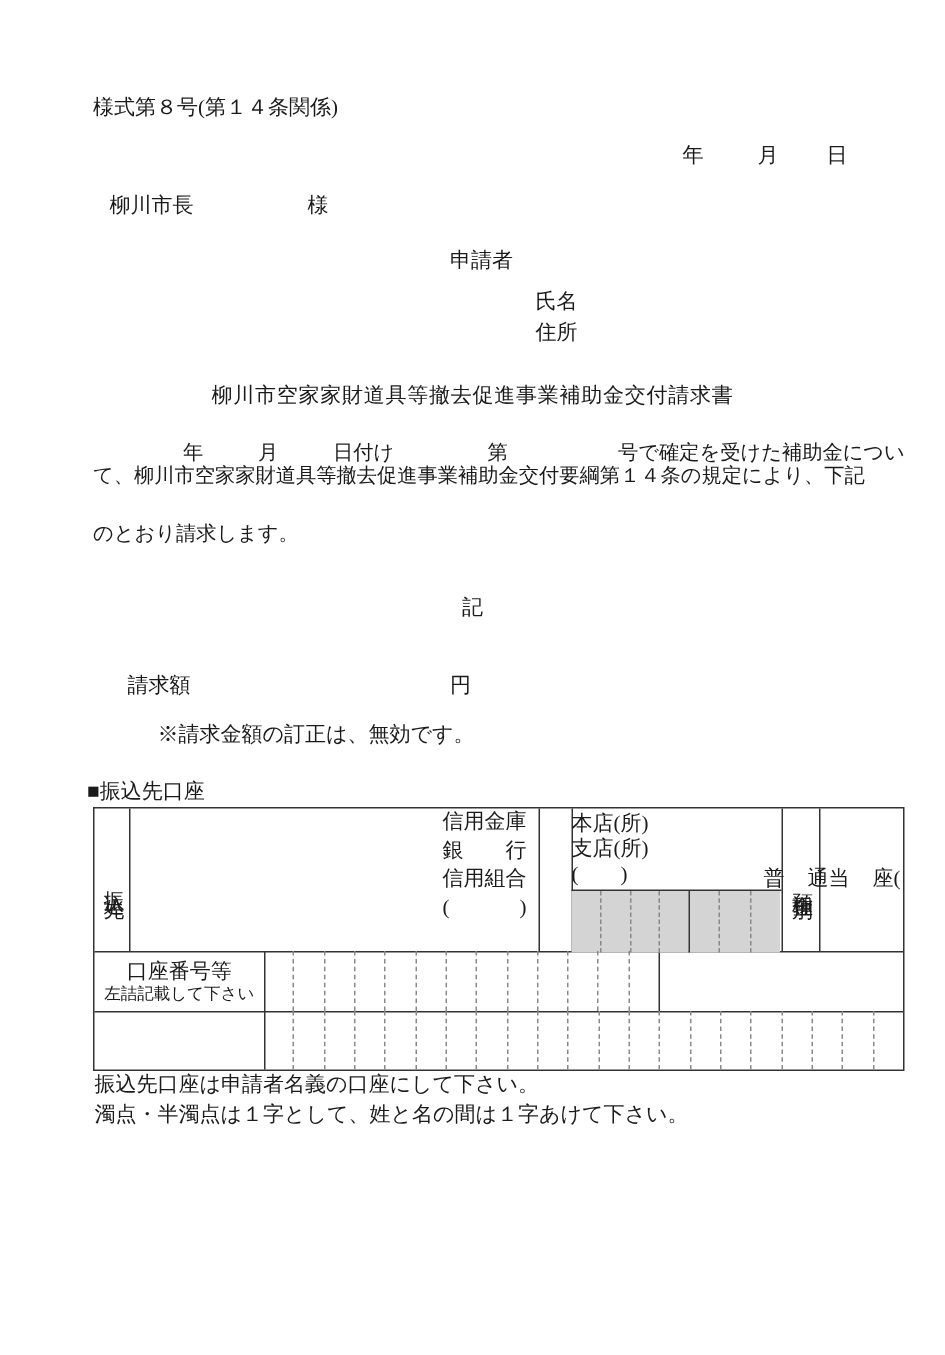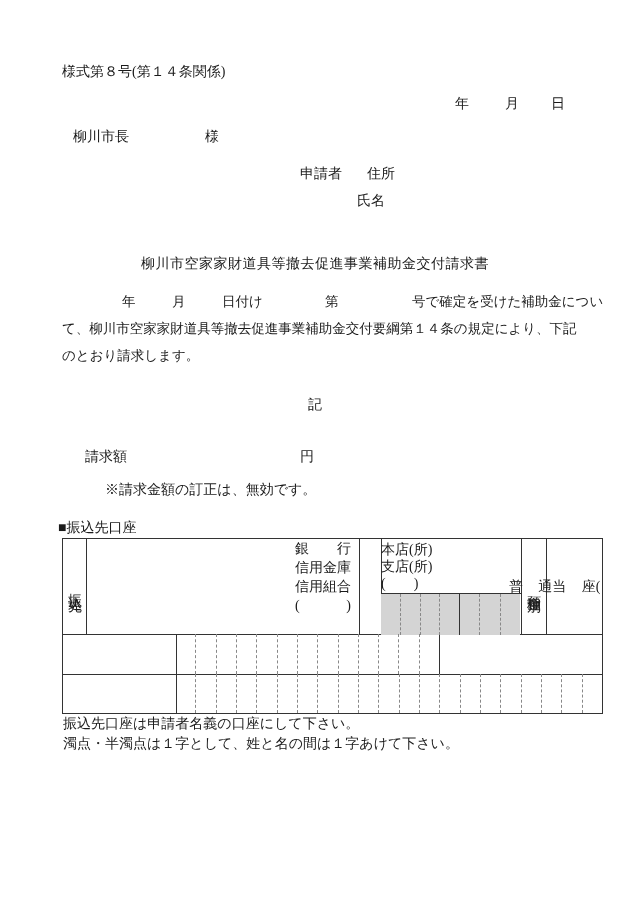--- a/index.html
+++ b/index.html
@@ -52,34 +52,34 @@
   <span class="abs" style="left:551px;">日</span>
 </div>
 
 <div class="abs" style="left:0;top:128px;width:630px;">
   <span class="abs" style="left:73px;">柳川市長</span>
   <span class="abs" style="left:205px;">様</span>
 </div>
 
 <div class="abs" style="left:0;top:165px;width:630px;">
   <span class="abs" style="left:300px;">申請者</span>
-  <span class="abs" style="left:367px;">住所</span>
+  <span class="abs" style="left:357px;margin-top:48px;">住所</span>
 </div>
 <div class="abs" style="left:357px;top:192px;">氏名</div>
 
 <div class="abs centered" style="top:255px;letter-spacing:0.5px;">柳川市空家家財道具等撤去促進事業補助金交付請求書</div>
 
 <div class="para-line" style="top:293px;">
   <span class="abs" style="left:60px;">年</span>
   <span class="abs" style="left:110px;">月</span>
   <span class="abs" style="left:160px;">日付け</span>
   <span class="abs" style="left:263px;">第</span>
   <span class="abs" style="left:350px;">号で確定を受けた補助金につい</span>
 </div>
-<div class="para-line" style="top:320px;">て、柳川市空家家財道具等撤去促進事業補助金交付要綱第１４条の規定により、下記</div>
+<div class="para-line" style="top:308px;">て、柳川市空家家財道具等撤去促進事業補助金交付要綱第１４条の規定により、下記</div>
 <div class="para-line" style="top:347px;">のとおり請求します。</div>
 
 <div class="abs centered" style="top:396px;">記</div>
 
 <div class="abs" style="left:0;top:448px;width:630px;">
   <span class="abs" style="left:85px;">請求額</span>
   <span class="abs" style="left:300px;">円</span>
 </div>
 <div class="abs" style="left:105px;top:481px;">※請求金額の訂正は、無効です。</div>
 
@@ -96,22 +96,22 @@
   <div class="vline" style="left:458px;top:0;height:95px;"></div>
   <div class="vline" style="left:483px;top:0;height:95px;"></div>
 
   <div class="vline" style="left:113px;top:95px;height:79px;"></div>
 
   <div class="vline" style="left:376px;top:95px;height:40px;"></div>
 
   <div class="cell vtext" style="left:0;top:0;width:23px;height:95px;">振込先</div>
 
   <div class="cell inst-lines" style="left:23px;top:0;width:273px;height:95px;">
+    <div>信用金庫</div>
     <div><span class="j4">銀行</span></div>
-    <div>信用金庫</div>
     <div>信用組合</div>
     <div><span class="j4">(　)</span></div>
   </div>
 
   <div class="cell branch-lines" style="left:318px;top:0;width:140px;height:54px;">
     <div>本店(所)</div>
     <div>支店(所)</div>
     <div>(　　)</div>
   </div>
 
@@ -130,20 +130,24 @@
   </div>
 
   <div class="cell vtext" style="left:458px;top:0;width:25px;height:95px;letter-spacing:1px;">預金種別</div>
 
   <div class="cell" style="left:483px;top:0;width:56px;height:95px;display:flex;flex-direction:row;align-items:center;justify-content:center;line-height:23px;font-family:Liberation Serif, serif;">
     <div><span class="j3">普通</span></div>
     <div><span class="j3">当座</span></div>
     <div><span class="j3">(　)</span></div>
   </div>
 
+  <div class="cell label-2line" style="left:0;top:95px;width:113px;height:40px;">
+    <div>口座番号等</div>
+    <div class="sub">左詰記載して下さい</div>
+  </div>
   <div class="box-row" style="left:113px;top:95px;width:263px;height:40px;">
       <div class="box-cell"></div>
       <div class="box-cell"></div>
       <div class="box-cell"></div>
       <div class="box-cell"></div>
       <div class="box-cell"></div>
       <div class="box-cell"></div>
       <div class="box-cell"></div>
       <div class="box-cell"></div>
       <div class="box-cell"></div>

